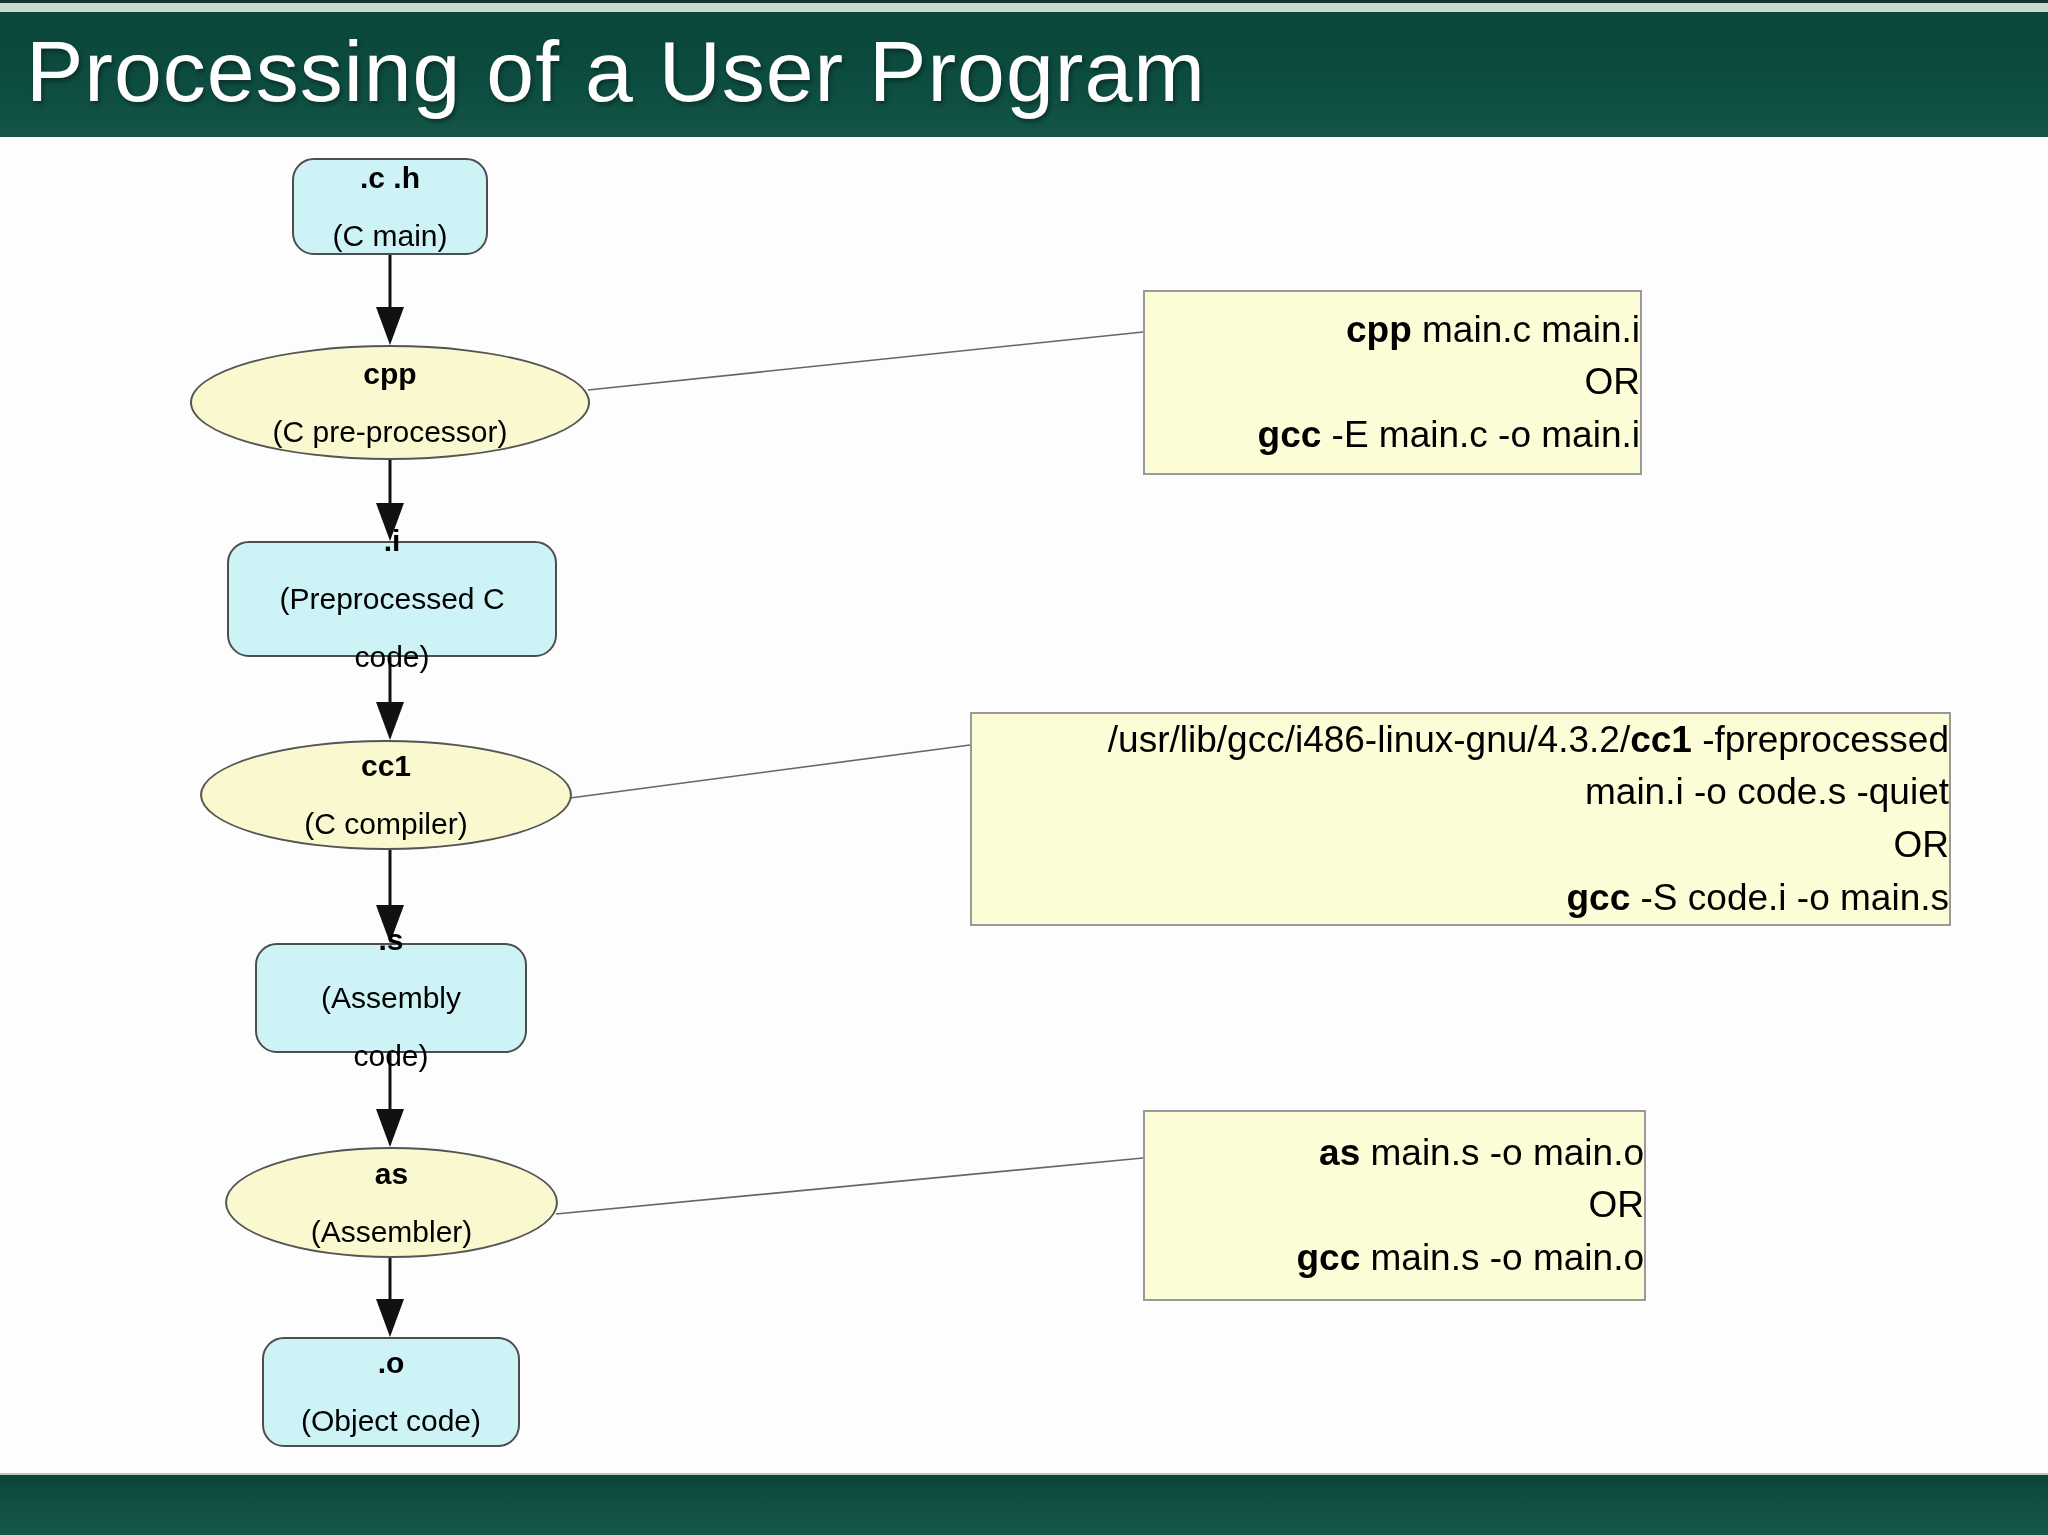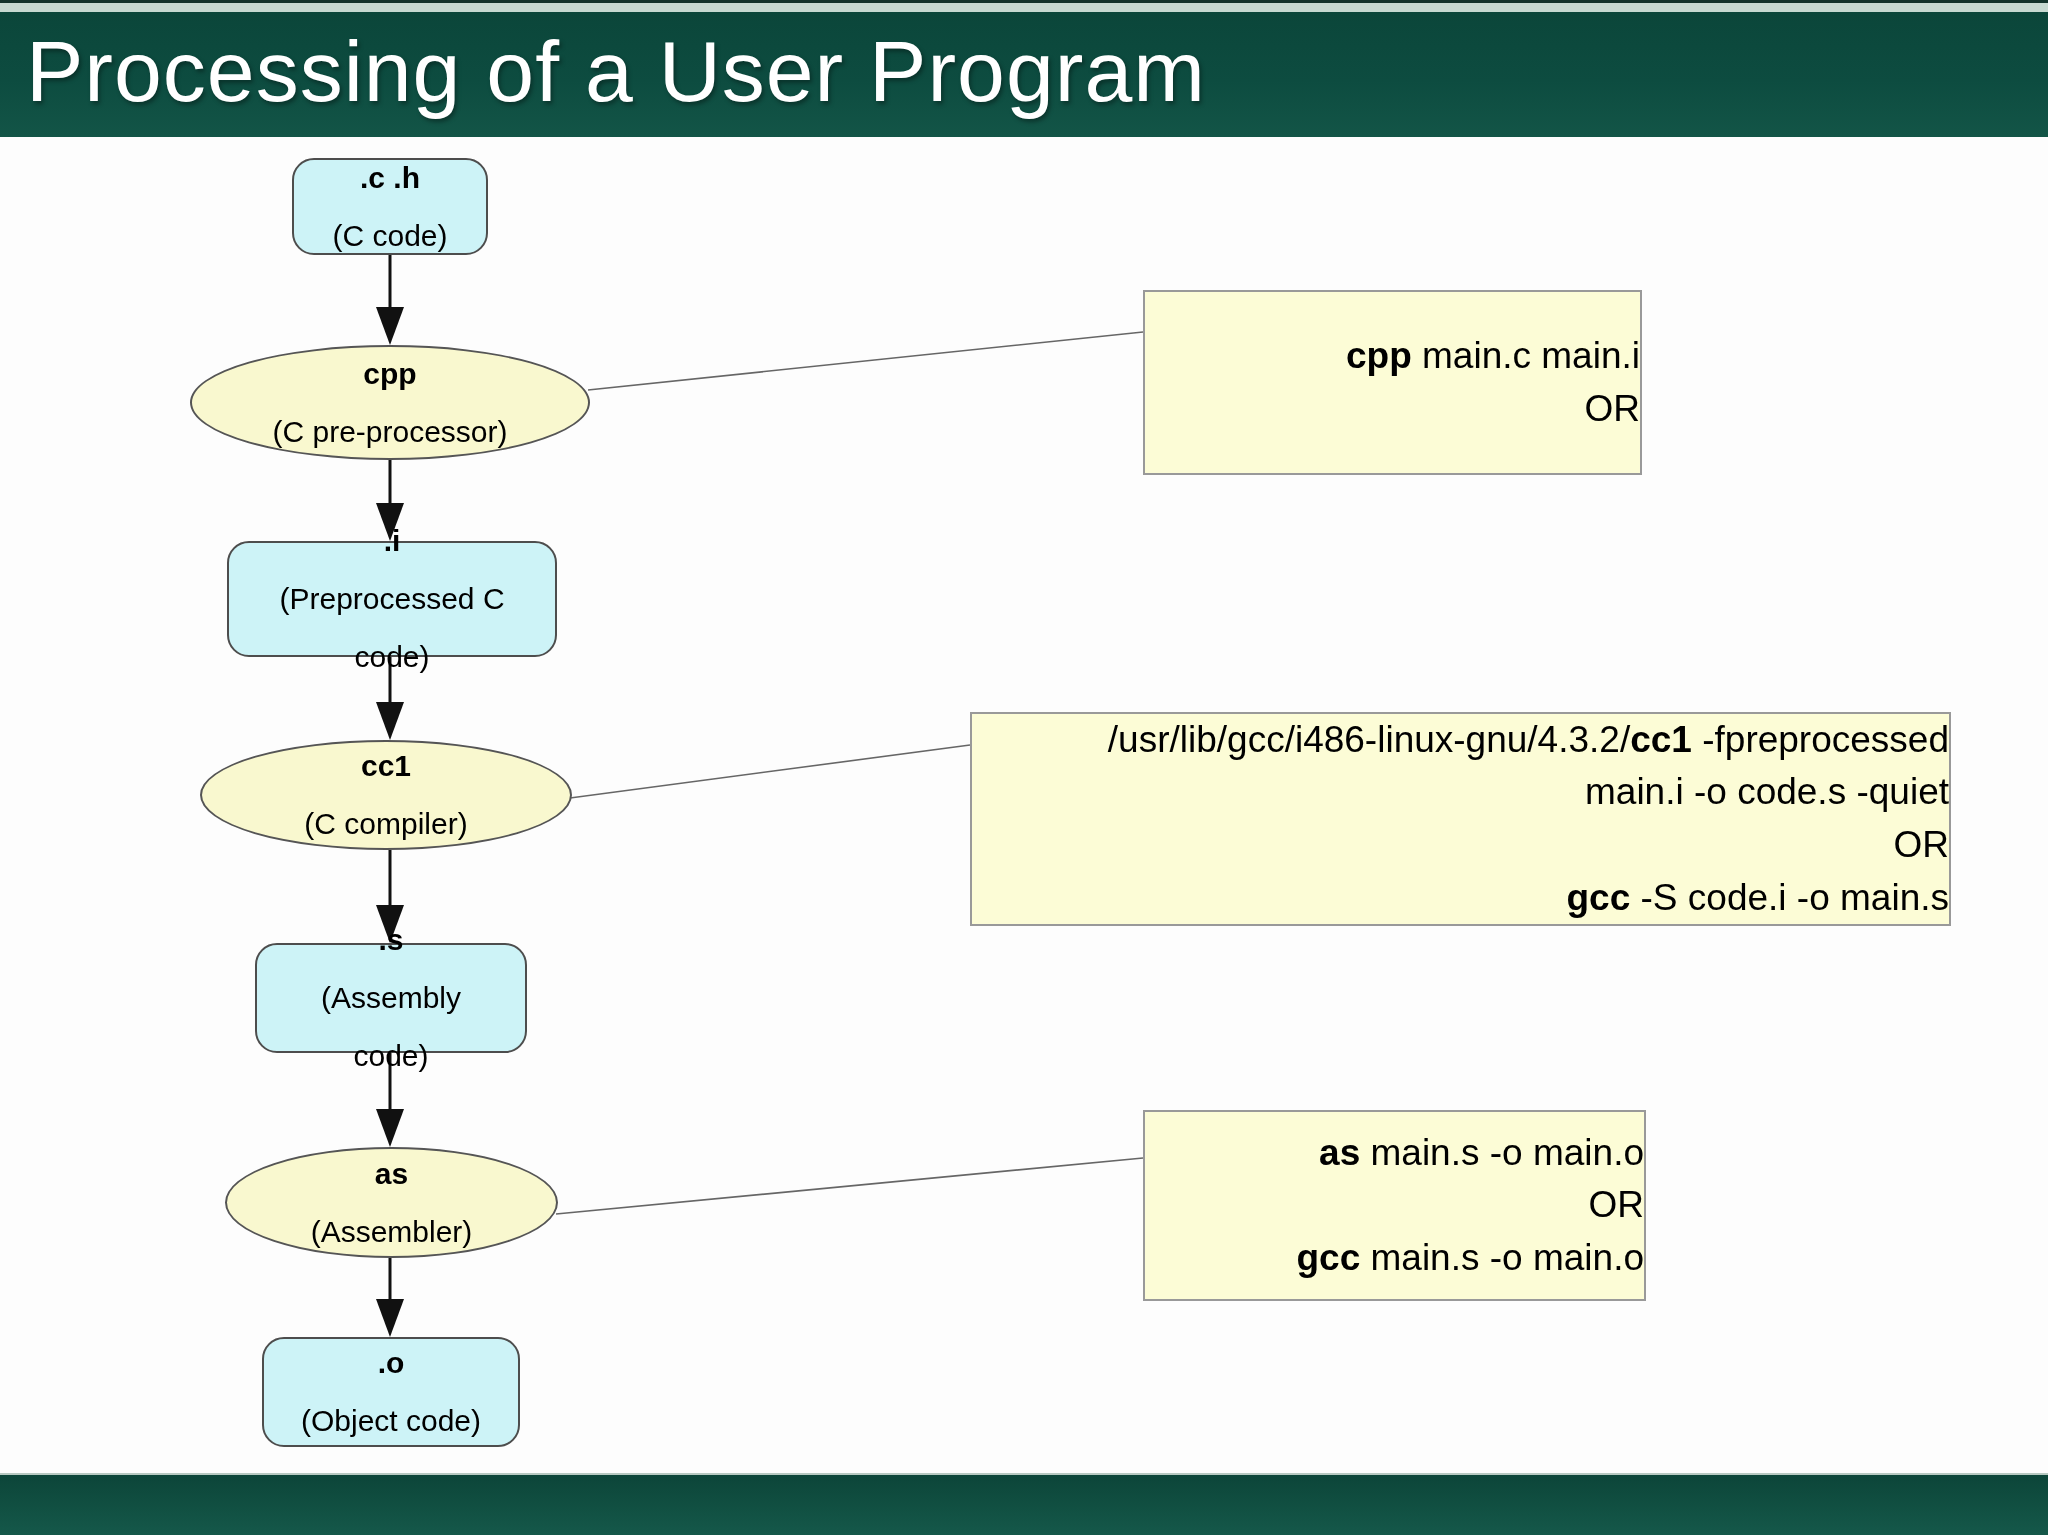--- a/index.html
+++ b/index.html
@@ -116,21 +116,21 @@
     <g>
       <line class="callout" x1="570" y1="798" x2="970" y2="745"></line>
     </g>
     <g>
       <line class="callout" x1="556" y1="1214" x2="1143" y2="1158"></line>
     </g>
   </svg>
 
   <div class="node file-node" style="left:292px;top:158px;width:196px;height:97px;">
     <div class="node-name">.c .h</div>
-    <div class="node-desc">(C code)</div>
+    <div class="node-desc">(C main)</div>
   </div>
 
   <div class="node file-node" style="left:227px;top:541px;width:330px;height:116px;">
     <div class="node-name">.i</div>
     <div class="node-desc">(Preprocessed C</div>
     <div class="node-desc">code)</div>
   </div>
 
   <div class="node file-node" style="left:255px;top:943px;width:272px;height:110px;">
     <div class="node-name">.s</div>
@@ -154,20 +154,21 @@
   </div>
 
   <div class="node proc-node" style="left:225px;top:1147px;width:333px;height:111px;">
     <div class="node-name">as</div>
     <div class="node-desc">(Assembler)</div>
   </div>
 
   <div class="note" style="left:1143px;top:290px;width:499px;height:185px;">
     <div><span class="seg-bold">cpp</span><span> main.c main.i</span></div>
     <div>OR</div>
+    <div><span class="seg-bold">gcc</span><span> -E main.c -o main.i</span></div>
   </div>
 
   <div class="note" style="left:970px;top:712px;width:981px;height:214px;">
     <div><span>/usr/lib/gcc/i486-linux-gnu/4.3.2/</span><span class="seg-bold">cc1</span><span> -fpreprocessed</span></div>
     <div>main.i -o code.s -quiet</div>
     <div>OR</div>
     <div><span class="seg-bold">gcc</span><span> -S code.i -o main.s</span></div>
   </div>
 
   <div class="note" style="left:1143px;top:1110px;width:503px;height:191px;">

